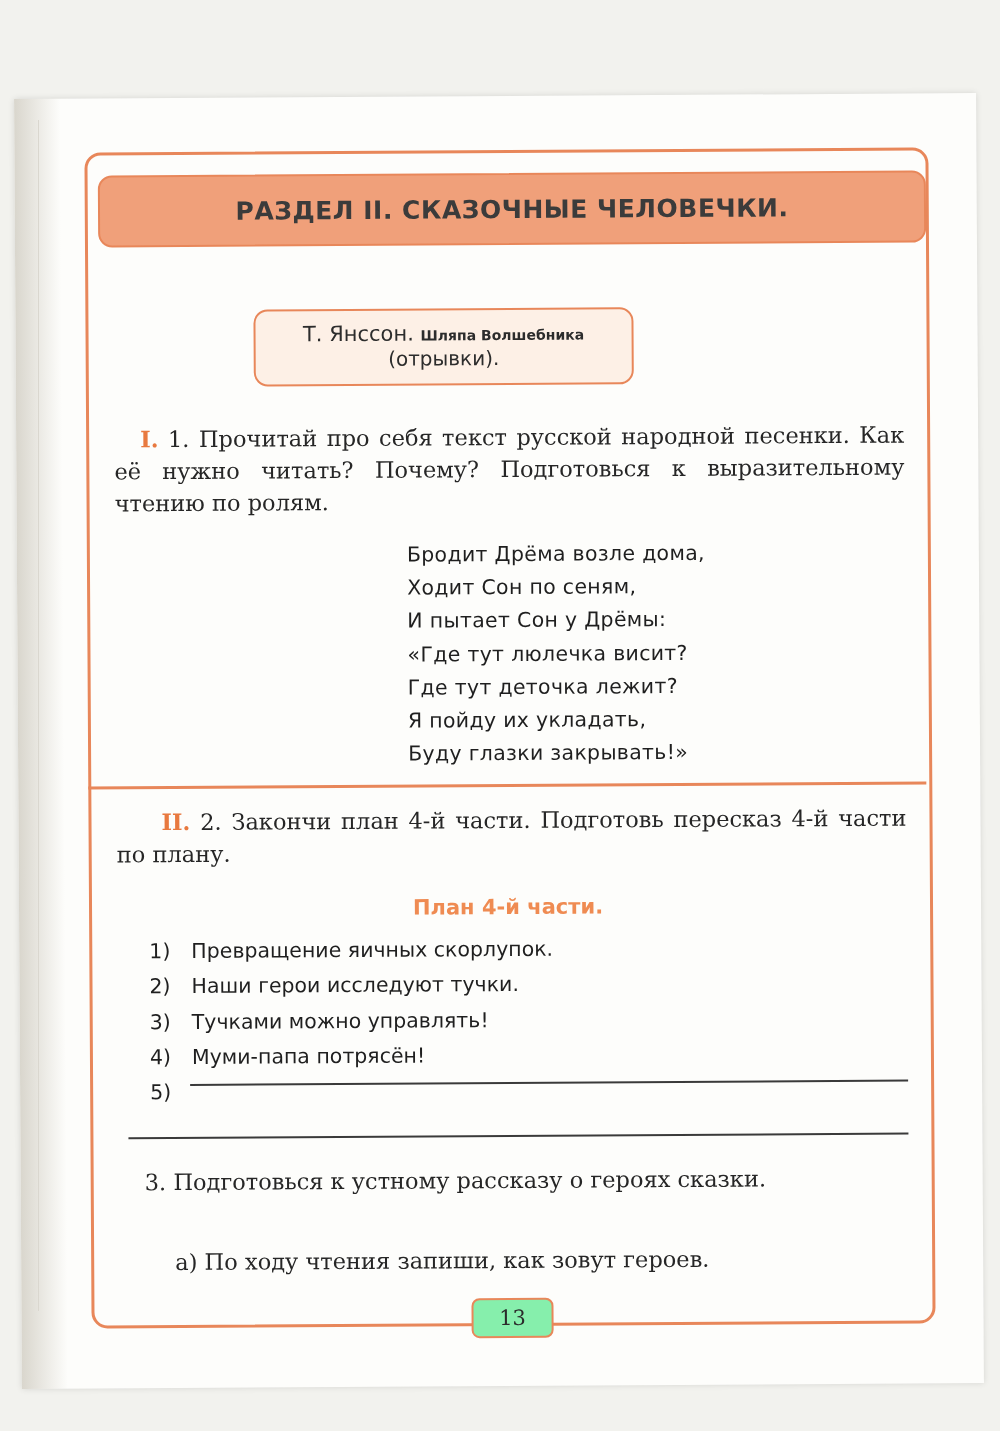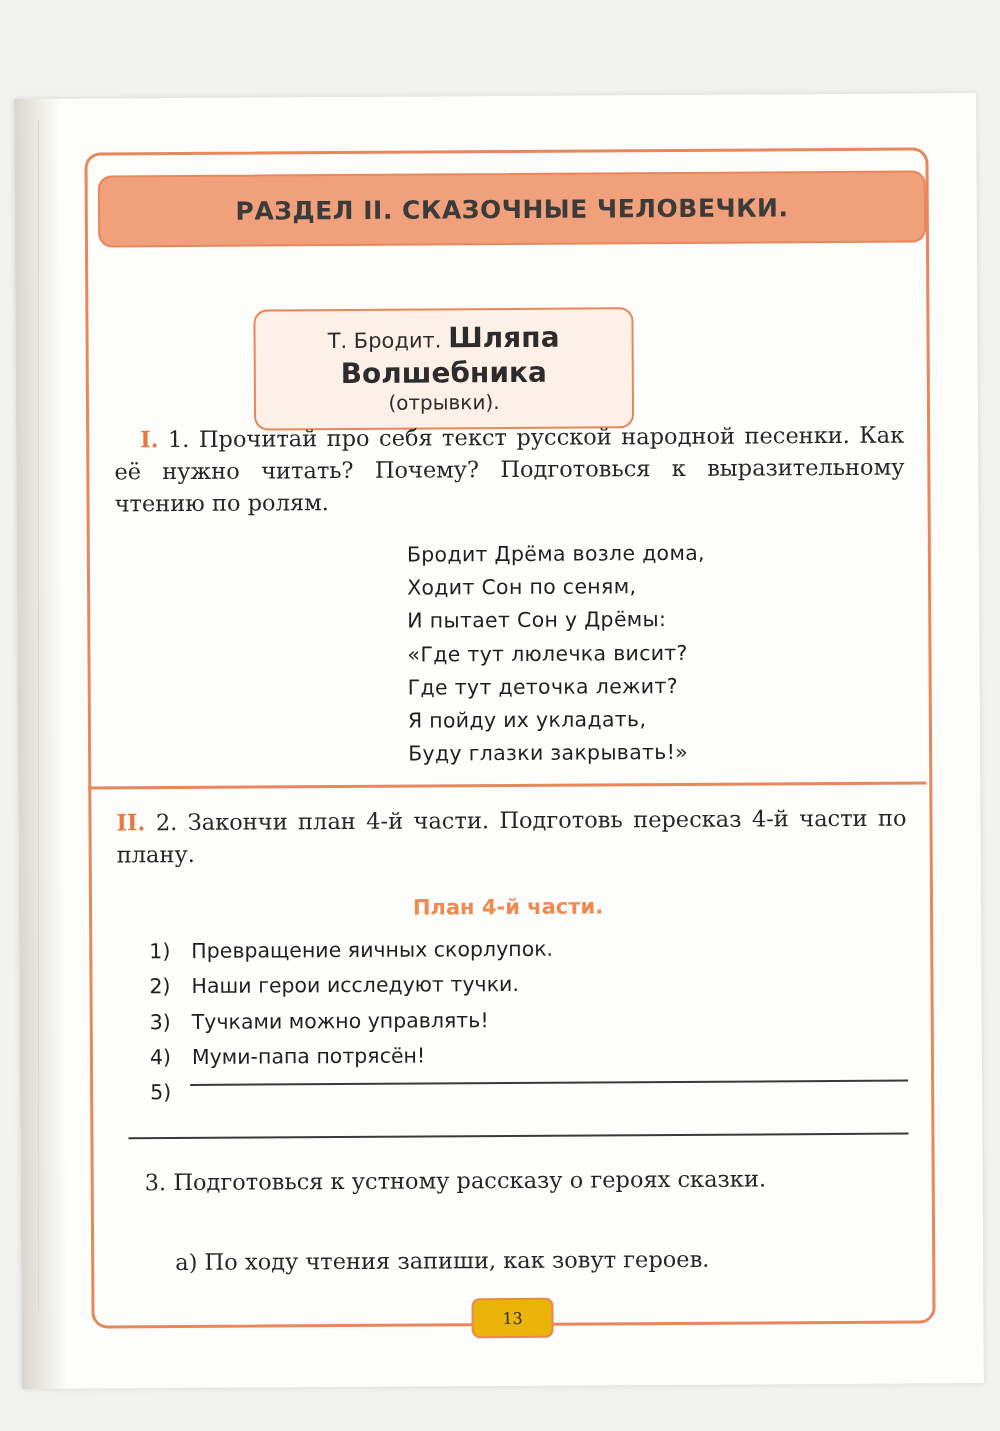--- a/index.html
+++ b/index.html
@@ -106,21 +106,21 @@
     border-radius: 14px;
     text-align: center;
     line-height: 1.25;
   }
   .title-bubble .line1 {
     font-size: 21px;
     color: #2c2c2c;
   }
   .title-bubble .line1 b {
     font-weight: bold;
-    font-size: 28px;
+    font-size: 14px;
   }
   .title-bubble .line2 {
     font-size: 20px;
     color: #2c2c2c;
   }
 
   
   .serif {
     font-family: "DejaVu Serif", serif;
     color: #262626;
@@ -166,20 +166,21 @@
     left: 28px;
     top: 655px;
     width: 790px;
     font-size: 22.5px;
     line-height: 1.42;
     text-align: justify;
   }
   .task-2 .rom {
     font-weight: bold;
     color: #e8793f;
+    margin-left: 45px;
   }
 
   .plan-heading {
     position: absolute;
     left: 0;
     top: 745px;
     width: 838px;
     text-align: center;
     font-family: "DejaVu Sans", sans-serif;
     font-size: 21px;
@@ -227,47 +228,47 @@
   .task-3a .ind { display: inline-block; width: 56px; }
 
   .page-number {
     position: absolute;
     left: 380px;
     top: 1148px;
     width: 78px;
     height: 36px;
     border: 2px solid #e8875a;
     border-radius: 8px;
-    background: #eab308;
+    background: #86efac;
     display: flex;
     align-items: center;
     justify-content: center;
     font-family: "DejaVu Serif", serif;
-    font-size: 16px;
+    font-size: 21px;
     color: #2b2b2b;
   }
 </style>
 </head>
 <body>
 
 <div class="scan">
   <div class="page-sheet"></div>
   <div class="spine-line"></div>
 
   <div class="frame"></div>
 
   <div class="section-banner">
     <span class="title">РАЗДЕЛ II. СКАЗОЧНЫЕ ЧЕЛОВЕЧКИ.</span>
   </div>
 
   <div class="content">
 
     <div class="title-bubble">
       <div class="line1">
-        <span>Т. Бродит.</span>
+        <span>Т. Янссон.</span>
         <b>Шляпа Волшебника</b>
       </div>
       <div class="line2">(отрывки).</div>
     </div>
 
     <div class="task-1 serif">
       <span class="ind"></span><span class="rom">I.</span>
       <span>1.</span>
       <span>Прочитай про себя текст русской народной песенки. Как её нужно читать? Почему? Подготовься к выразительному чтению по ролям.</span>
     </div>

